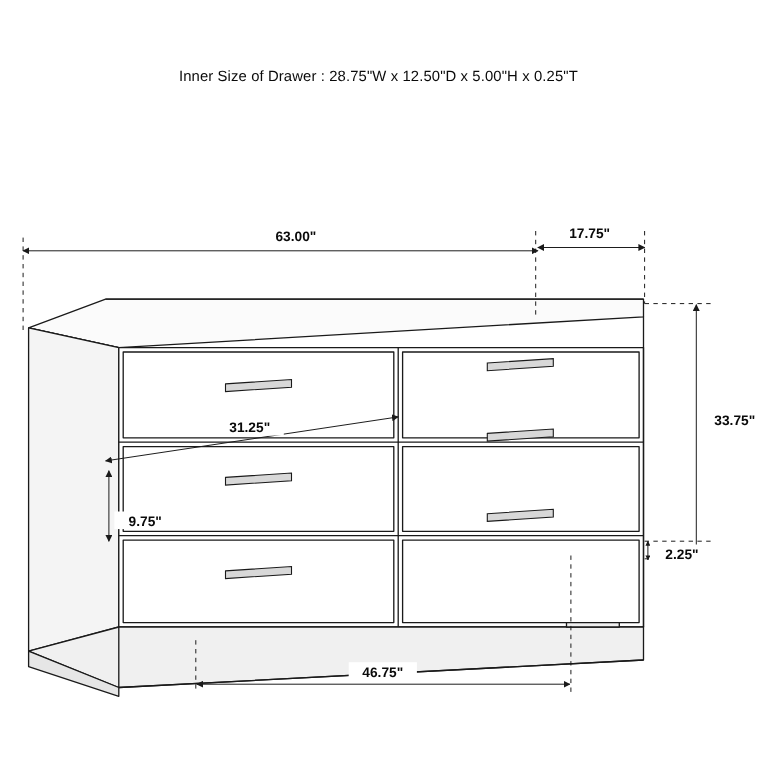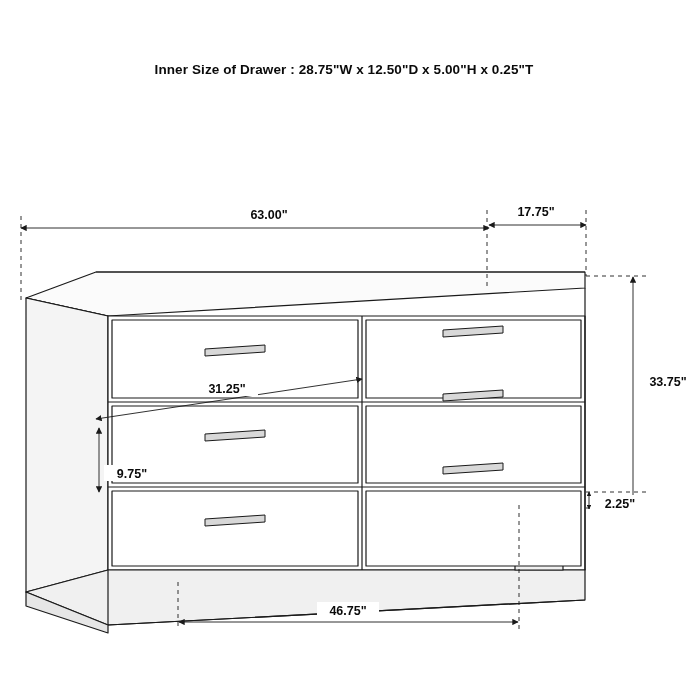--- a/index.html
+++ b/index.html
@@ -11,21 +11,21 @@
     position:relative;
     overflow:hidden;
   }
   .stage{position:absolute;left:0;top:0;width:700px;height:700px;}
   .title{
     position:absolute;
     left:0;right:12px;
     top:62px;
     text-align:center;
     font-size:13.5px;
-    font-weight:bold;
+    font-weight:normal;
     letter-spacing:0.1px;
     color:#0a0a0a;
   }
   svg{position:absolute;left:0;top:0;width:700px;height:700px;}
   .dimtext{
     font-family:"Liberation Sans", sans-serif;
     font-size:12.5px;
     font-weight:bold;
     fill:#0a0a0a;
   }

